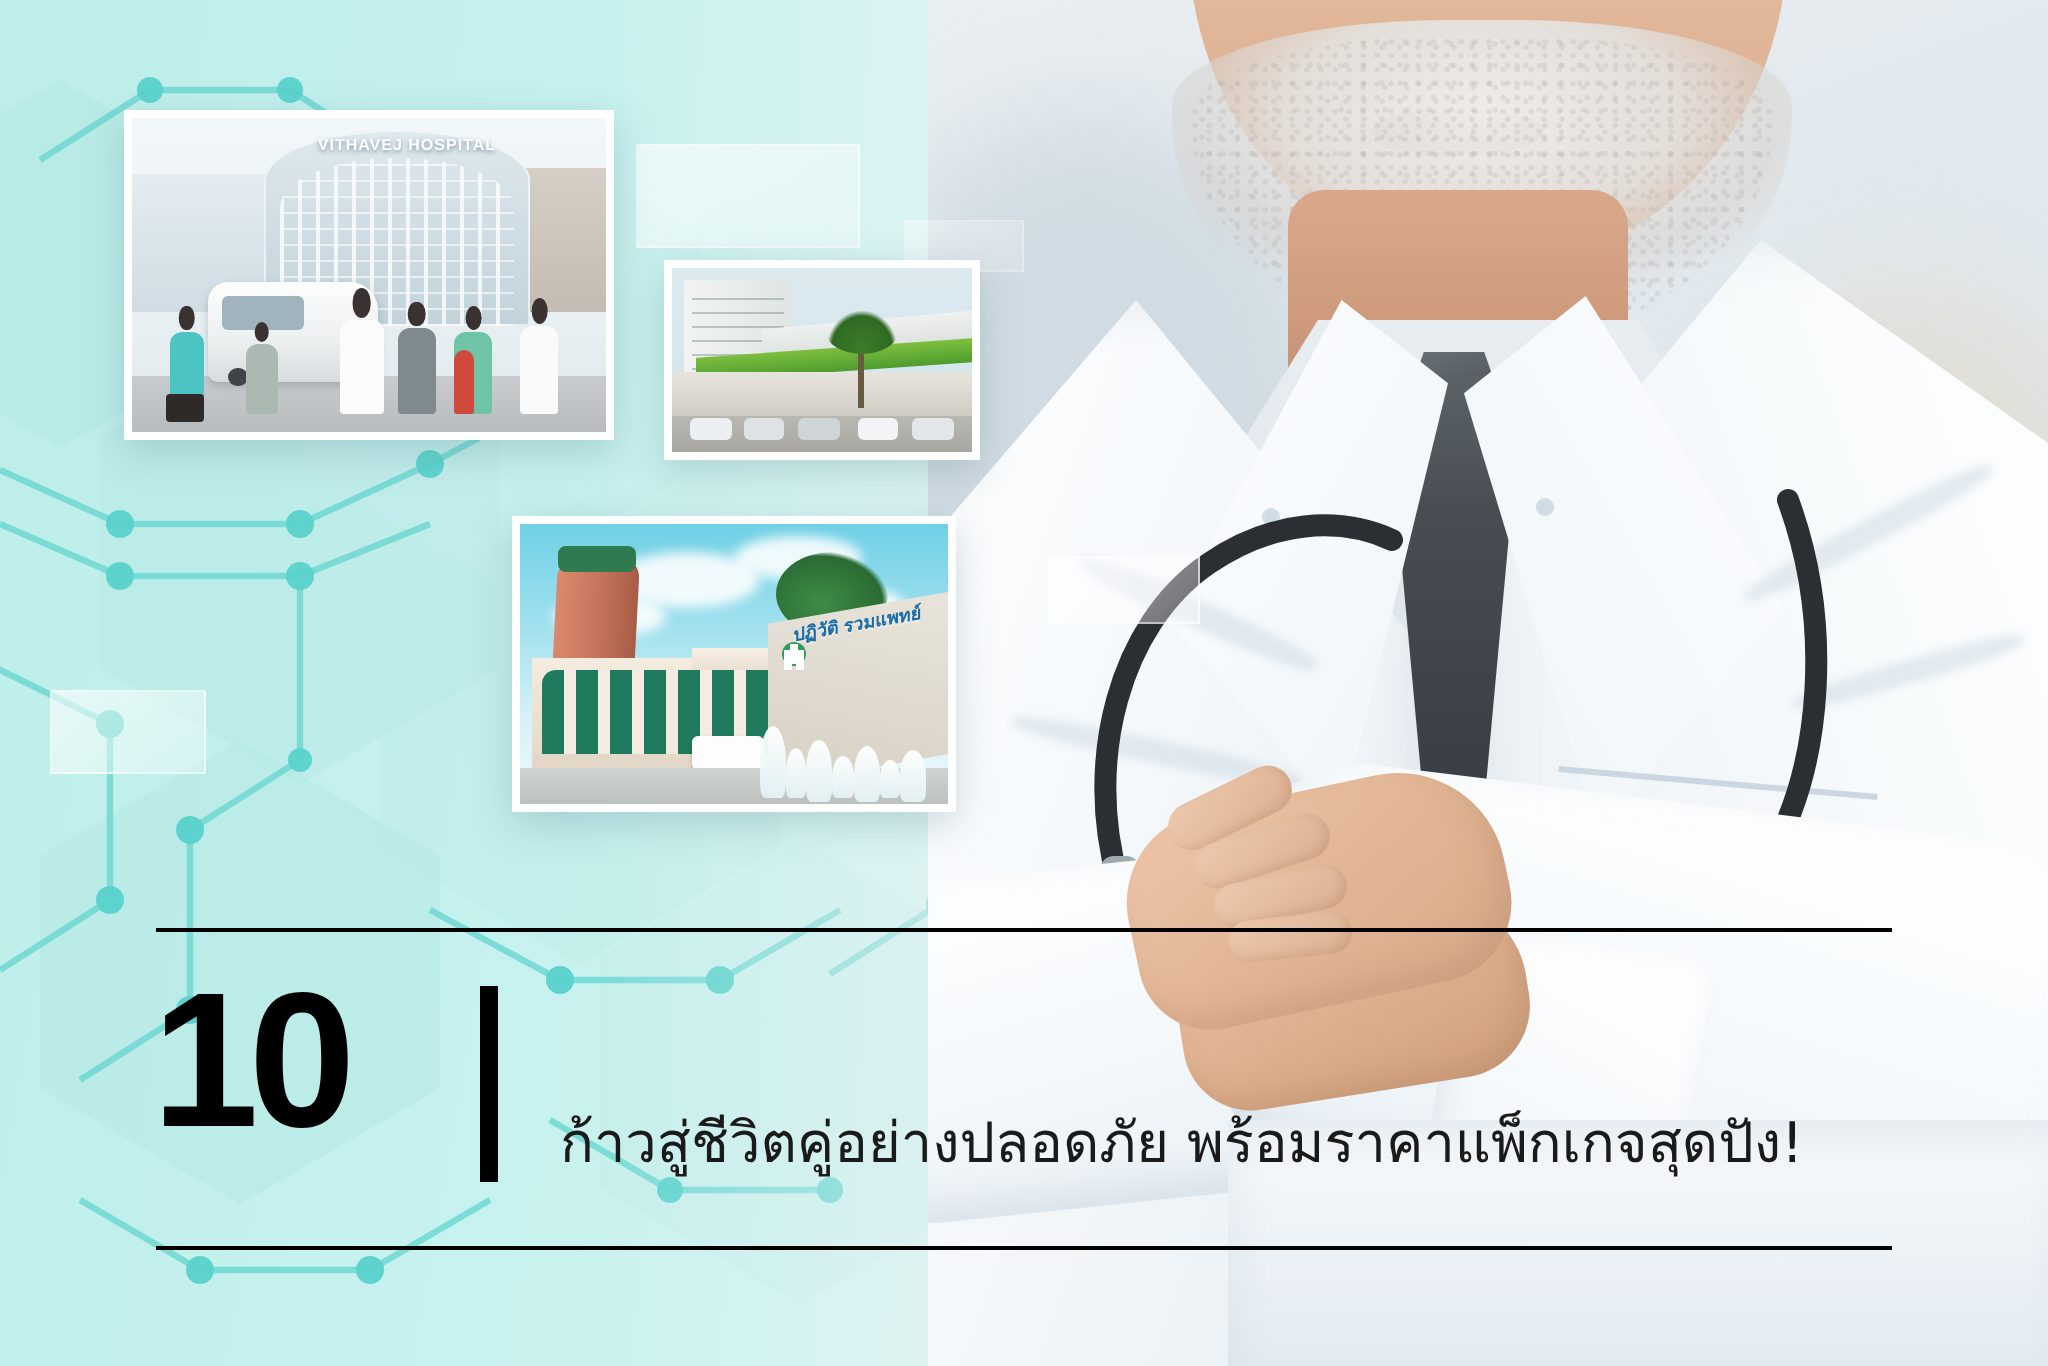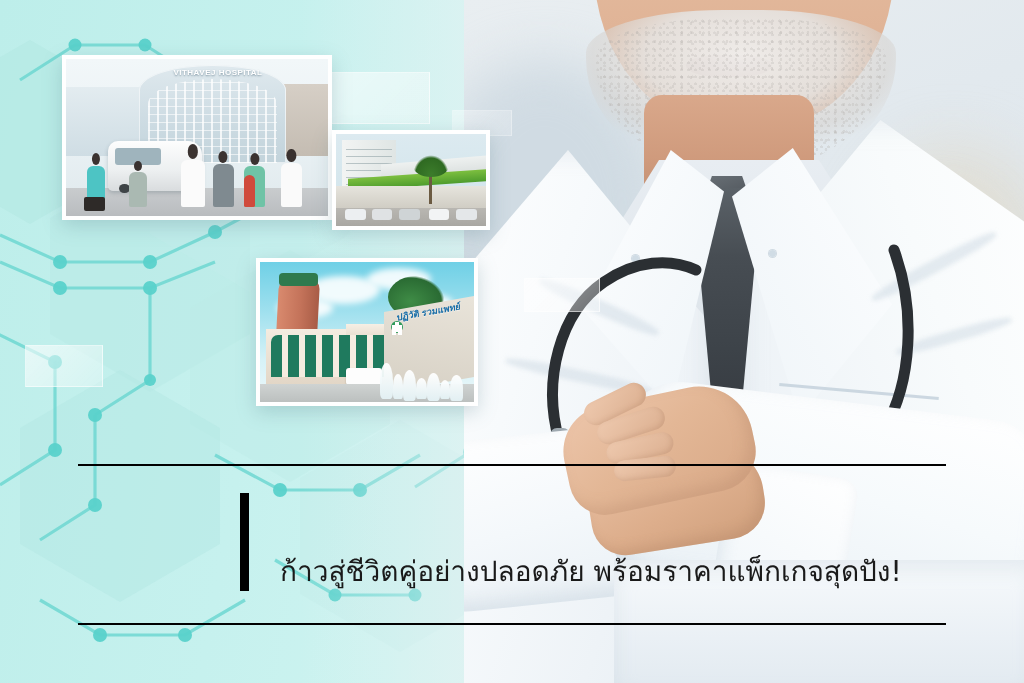--- a/index.html
+++ b/index.html
@@ -186,21 +186,21 @@
   .photo{
     position:absolute;
     background:#fff;
     padding:4px;
     box-shadow:0 6px 18px rgba(90,130,140,.28);
     overflow:hidden;
   }
   .photo .inner{position:relative;width:100%;height:100%;overflow:hidden;}
 
   
-  .p1{left:62px;top:55px;width:270px;height:165px;}
+  .p1{left:62px;top:55px;width:245px;height:165px;}
   .p1 .sky{position:absolute;inset:0;background:linear-gradient(180deg,#f2f7f9 0%,#e9f1f4 55%,#dfe8ec 100%);}
   .p1 .bldg{
     position:absolute;left:28%;top:4%;width:56%;height:62%;
     background:linear-gradient(180deg,#dfe9ee 0%,#cfdde4 50%,#c2d3db 100%);
     border-radius:50% 50% 4px 4px/26% 26% 0 0;
     box-shadow:inset 0 0 0 1px rgba(255,255,255,.6);
   }
   .p1 .bldg::after{
     content:"";position:absolute;inset:14% 6% 0 6%;
     background:
@@ -524,19 +524,20 @@
       <div class="fountain" style="left:67%;bottom:1%;width:6%;height:22%"></div>
       <div class="fountain" style="left:73%;bottom:2%;width:5%;height:15%"></div>
       <div class="fountain" style="left:78%;bottom:1%;width:6%;height:20%"></div>
       <div class="fountain" style="left:84%;bottom:2%;width:5%;height:14%"></div>
       <div class="fountain" style="left:89%;bottom:1%;width:6%;height:18%"></div>
     </div>
   </div>
 
   <div class="rule rule-top"></div>
 
+  <div class="num">10</div>
   <div class="divider-bar"></div>
 
   <div class="subtitle">ก้าวสู่ชีวิตคู่อย่างปลอดภัย พร้อมราคาแพ็กเกจสุดปัง!</div>
 
   <div class="rule rule-bot"></div>
 
 </div>
 
 </body></html>

